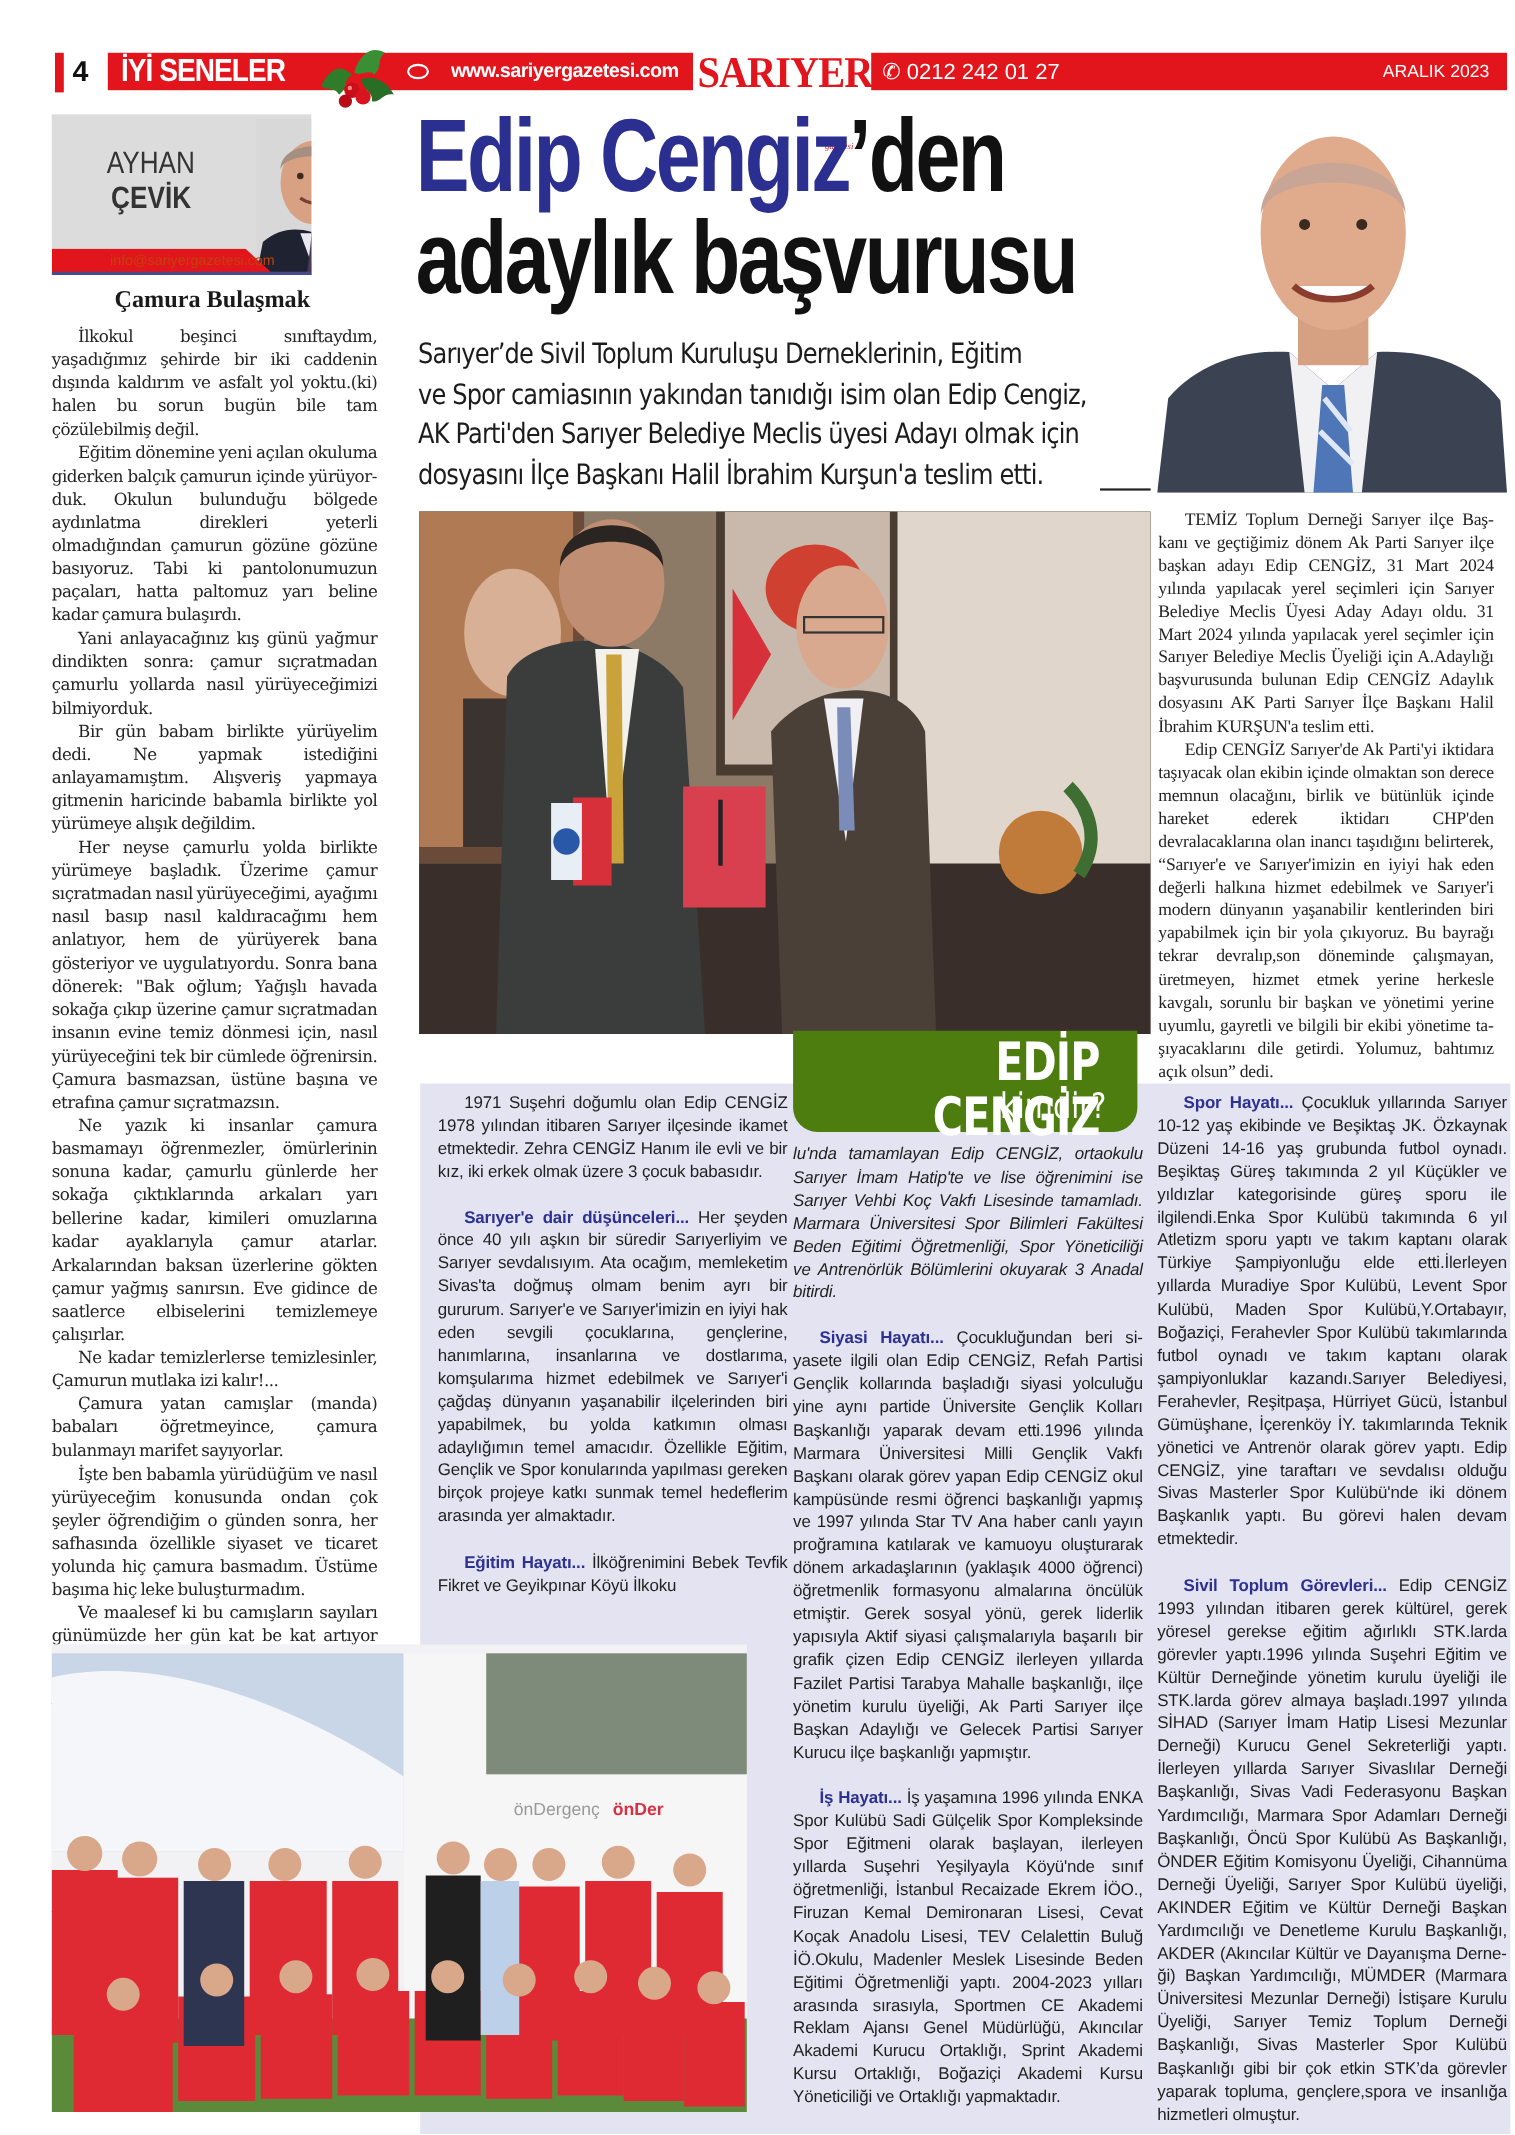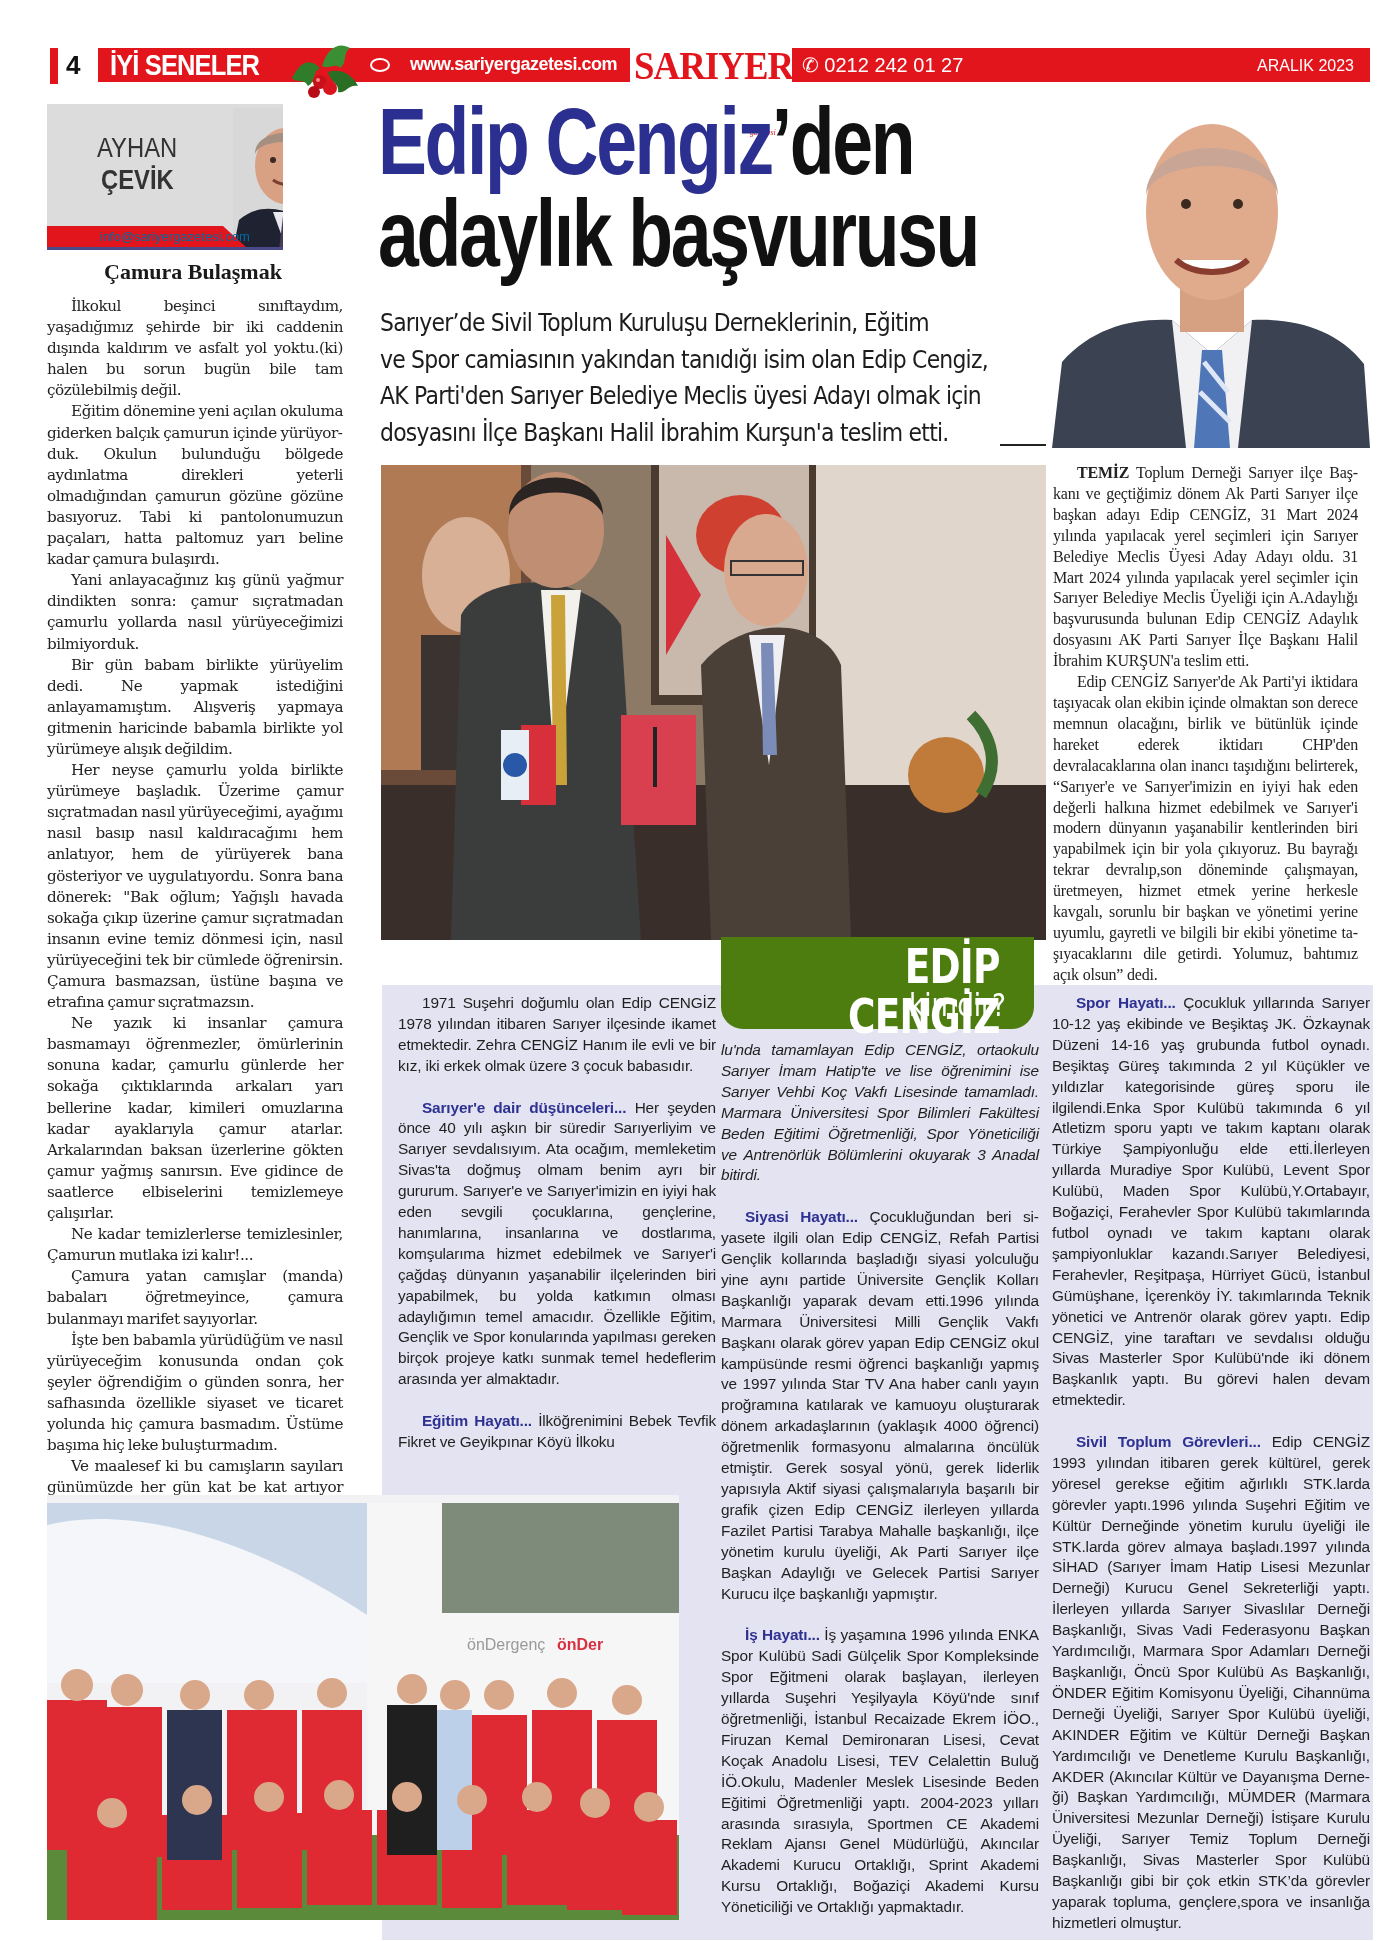--- a/index.html
+++ b/index.html
@@ -19,41 +19,41 @@
   .topbar .logo { position: absolute; left: 584px; top: -4px; font: bold 40px "Liberation Serif", serif; color: #e3151c; letter-spacing: -1px; transform: scaleX(0.92); transform-origin: left; line-height: 44px; }
   .topbar .logo-sub { position: absolute; left: 700px; top: 36px; font: italic 8px "Liberation Serif", serif; color: #e3151c; margin-top: 44px; }
   .topbar .phone { position: absolute; left: 752px; top: 5px; color: #fff; font: 20px "Liberation Sans", sans-serif; }
   .topbar .date { position: absolute; right: 16px; top: 9px; color: #fff; font: 16px "Liberation Sans", sans-serif; }
 
   
   .colbox { position: absolute; left: 47px; top: 104px; width: 236px; height: 146px; background: #dcdcdc; overflow: hidden; }
   .colbox .fname { position: absolute; left: 50px; top: 28px; font: 28px "Liberation Sans", sans-serif; color: #333; transform: scaleX(0.85); transform-origin: left; }
   .colbox .lname { position: absolute; left: 54px; top: 60px; font: bold 28px "Liberation Sans", sans-serif; color: #333; transform: scaleX(0.85); transform-origin: left; }
   .colbox .emailbar { position: absolute; left: 0; top: 122px; width: 200px; height: 22px; background: #e3151c; clip-path: polygon(0 0, 88% 0, 100% 100%, 0 100%); }
-  .colbox .email { position: absolute; left: 14px; top: 125px; font: 13px "Liberation Sans", sans-serif; color: #0369a1; padding-left: 39px; }
+  .colbox .email { position: absolute; left: 14px; top: 125px; font: 13px "Liberation Sans", sans-serif; color: #c2410c; padding-left: 39px; }
   .colbox .portrait { position: absolute; left: 186px; top: 4px; width: 106px; height: 142px; }
   .colbox .underline { position: absolute; left: 0; bottom: 0; width: 100%; height: 3px; background: #4a4a8a; }
 
   .col-title { position: absolute; left: 47px; top: 259px; width: 292px; text-align: center; font: bold 22px "Liberation Serif", serif; color: #1a1a1a; }
   .col-body { position: absolute; left: 47px; top: 296px; width: 296px; font: 15.2px/21.1px "DejaVu Serif", serif; color: #222; text-align: justify; hyphens: manual; }
   .col-body p { text-indent: 24px; letter-spacing: -0.45px; word-spacing: -1px; }
 
   
   .headline { position: absolute; left: 378px; top: 96px; font: bold 94px/92px "Liberation Sans", sans-serif; letter-spacing: -3px; transform: scaleX(0.78); transform-origin: left top; white-space: nowrap; }
   .headline .blue { color: #2b2f8f; }
   .headline .black { color: #111; }
   .deck { position: absolute; left: 380px; top: 304px; width: 660px; font: 25.5px/36.5px "DejaVu Sans", sans-serif; color: #1c1c1c; letter-spacing: -0.9px; transform: scaleX(0.86); transform-origin: left top; white-space: nowrap; }
   .deck-rule { position: absolute; left: 1000px; top: 444px; width: 46px; height: 2px; background: #222; }
 
   .hero { position: absolute; left: 1052px; top: 92px; width: 318px; height: 356px; background: #fff; overflow: hidden; }
 
   
   .news-body { position: absolute; left: 1053px; top: 463px; width: 305px; font: 16px/20.9px "Liberation Serif", serif; color: #222; text-align: justify; }
   .news-body p { text-indent: 24px; letter-spacing: -0.2px; }
-  .news-body b { font-weight: bold; margin-top: 12px; }
+  .news-body b { font-weight: normal; margin-top: 12px; }
 
   
   .photo-main { position: absolute; left: 381px; top: 465px; width: 665px; height: 475px; overflow: hidden; background: #5a4a3c; }
 
   
   .bio-bg { position: absolute; left: 382px; top: 985px; width: 991px; height: 955px; background: #e4e3f1; }
   .kimdir { position: absolute; left: 721px; top: 937px; width: 313px; height: 92px; background: #4d7c0f; border-radius: 0 0 22px 22px; text-align: right; color: #fff; }
   .kimdir .k1 { position: absolute; left: 0; right: 0; top: 4px; font: bold 48px/50px "DejaVu Sans", sans-serif; letter-spacing: -1px; transform: scaleX(0.78); }
   .kimdir .k2 { position: absolute; left: 0; right: 0; top: 50px; font: 32px/36px "DejaVu Sans", sans-serif; transform: scaleX(0.82); }
 

